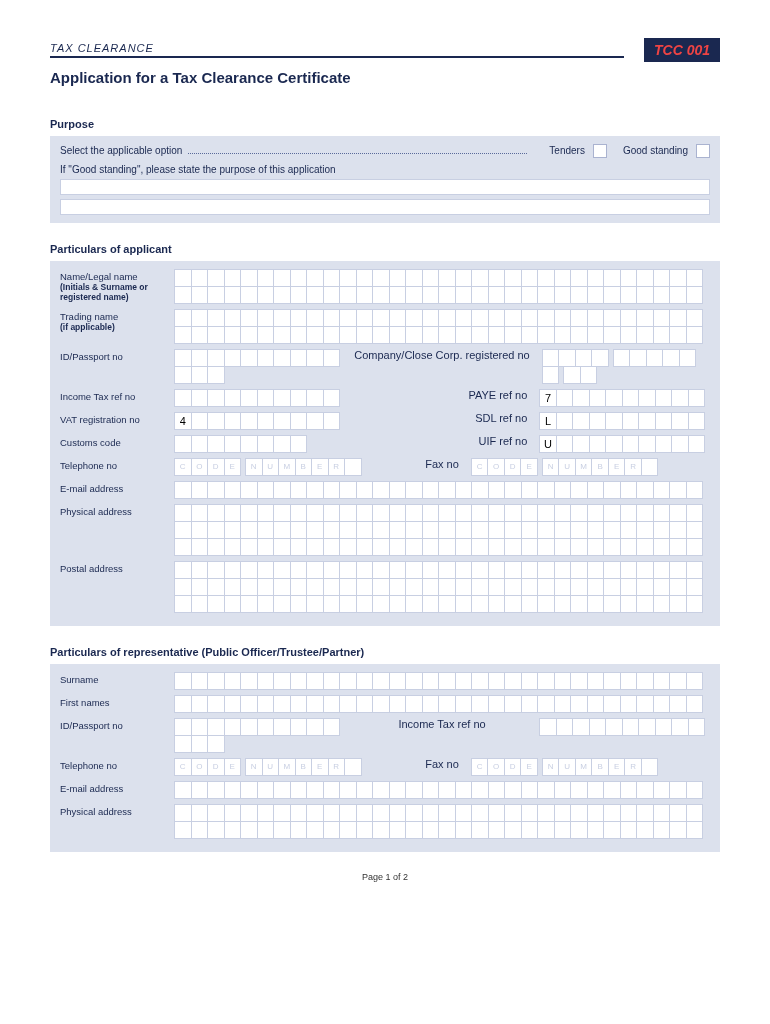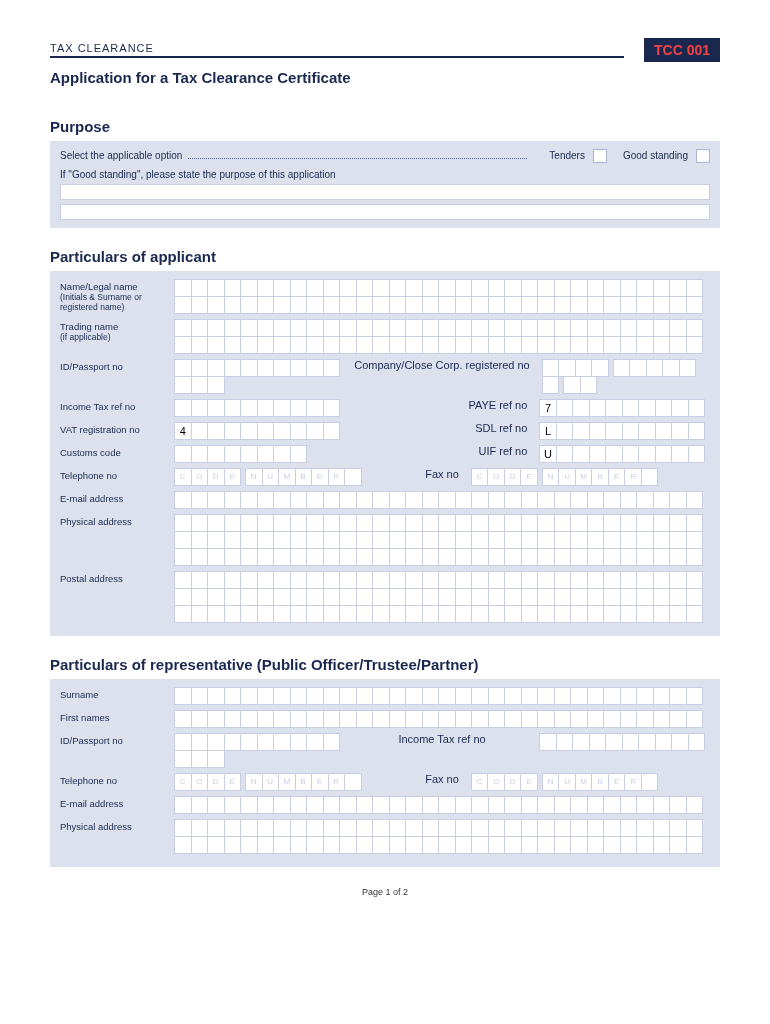--- a/index.html
+++ b/index.html
@@ -1,35 +1,35 @@
 <!DOCTYPE html>
 <html><head>
 <meta charset="utf-8">
 <style>
 * { box-sizing: border-box; margin: 0; padding: 0; }
 body { font-family: Verdana, Arial, sans-serif; background: #fff; width: 770px; margin: 0 auto; padding: 30px 50px; color: #1a2850; font-size: 10px; }
 .header { display: flex; align-items: flex-start; gap: 30px; margin-bottom: 30px; }
 .logo { display: flex; align-items: center; gap: 5px; }
 .logo-text { font-family: Georgia, serif; font-style: italic; font-weight: bold; font-size: 38px; color: #1a2850; letter-spacing: -1px; }
 .header-right { flex: 1; margin-top: 8px; }
-.header-top-row { display: flex; justify-content: space-between; align-items: center; }
+.header-top-row { display: flex; justify-content: space-between; align-items: center; font-style: italic; }
 .tax-clearance { color: #1a2850; font-size: 11px; letter-spacing: 1px; border-bottom: 2px solid #1a2850; padding-bottom: 2px; flex: 1; margin-right: 20px; }
 .form-code { background: #1a2850; color: #ef4444; font-weight: bold; font-size: 14px; padding: 4px 10px; }
 .form-title { color: #1a2850; font-weight: bold; font-size: 15px; margin-top: 6px; line-height: 1.3; }
-.section-title { font-weight: bold; font-size: 15px; color: #1a2850; margin-bottom: 6px; }
+.section-title { font-weight: bold; font-size: 11px; color: #1a2850; margin-bottom: 6px; }
 .section-box { background: #dce1ed; padding: 8px 10px; margin-bottom: 20px; }
 .dotted-row { display: flex; align-items: center; margin-bottom: 6px; }
 .dotted-row .label { white-space: nowrap; }
 .dotted-row .dots { flex: 1; border-bottom: 1px dotted #5a6a9a; margin: 0 6px 2px 6px; height: 8px; }
 .check-item { display: flex; align-items: center; gap: 8px; margin-left: 16px; }
 .check-box { width: 14px; height: 14px; background: #fff; border: 1px solid #aab3d0; }
 .text-line { background: #fff; height: 16px; margin-top: 4px; border: 1px solid #c8cfe2; }
 .field-row { display: flex; align-items: flex-start; margin-bottom: 6px; gap: 6px; }
 .field-label { width: 108px; font-size: 9.5px; line-height: 1.2; padding-top: 2px; }
-.field-label .sub { font-size: 8.5px; display: block; }
+.field-label .sub { font-size: 8.5px; display: block; font-weight: bold; }
 .field-boxes { display: flex; flex: 1; flex-wrap: wrap; gap: 0; }
 .cell { width: 17.5px; height: 18px; background: #fff; border: 1px solid #c8cfe2; margin-right: -1px; margin-bottom: -1px; display: flex; align-items: center; justify-content: center; font-size: 11px; color: #333; }
 .cell.ghost { color: #c8cfe2; font-size: 8px; }
 .cell.spacer { background: transparent; border: none; width: 6px; }
 .cell.filled { font-weight: normal; color: #000; }
 .mid-label { font-size: 11px; padding: 0 6px; display: flex; align-items: center; text-align: right; min-width: 70px; justify-content: flex-end; }
 .multi-row .field-boxes { flex-direction: column; gap: 0; }
 .box-row { display: flex; }
 .footer { text-align: center; font-size: 9px; color: #333; margin-top: 20px; }
 </style>

